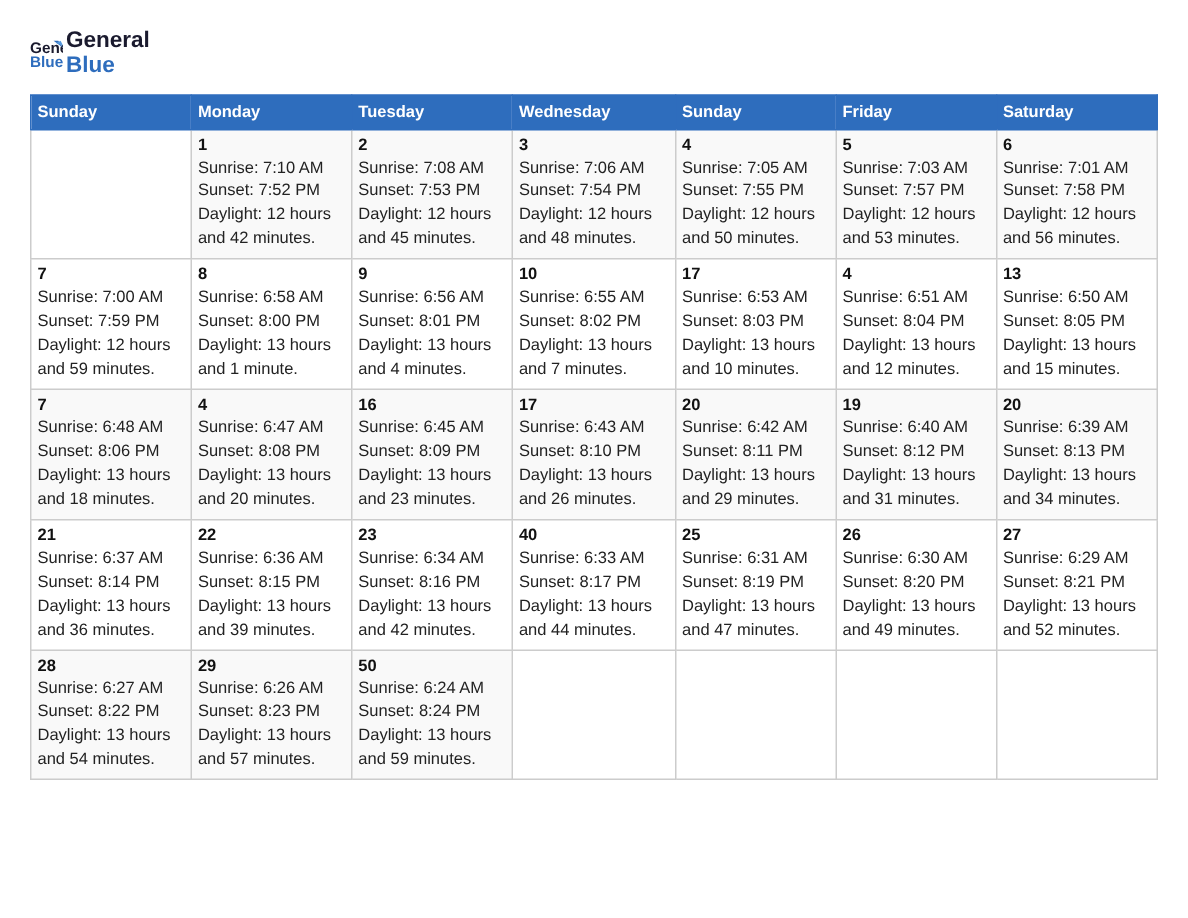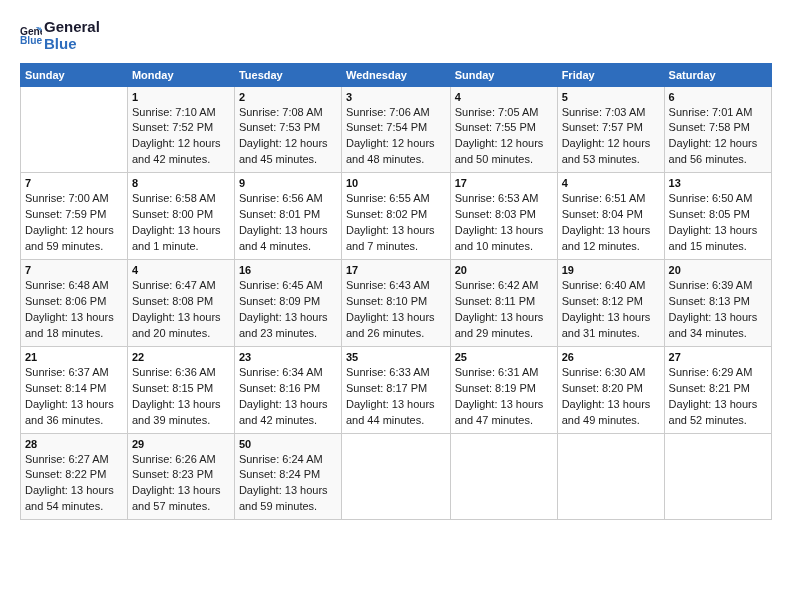--- a/index.html
+++ b/index.html
@@ -213,21 +213,21 @@
           </td>
           <td>
             <span class="day-num">22</span>
             <div class="day-info">Sunrise: 6:36 AM<br>Sunset: 8:15 PM<br>Daylight: 13 hours<br>and 39 minutes.</div>
           </td>
           <td>
             <span class="day-num">23</span>
             <div class="day-info">Sunrise: 6:34 AM<br>Sunset: 8:16 PM<br>Daylight: 13 hours<br>and 42 minutes.</div>
           </td>
           <td>
-            <span class="day-num">35</span>
+            <span class="day-num">40</span>
             <div class="day-info">Sunrise: 6:33 AM<br>Sunset: 8:17 PM<br>Daylight: 13 hours<br>and 44 minutes.</div>
           </td>
           <td>
             <span class="day-num">25</span>
             <div class="day-info">Sunrise: 6:31 AM<br>Sunset: 8:19 PM<br>Daylight: 13 hours<br>and 47 minutes.</div>
           </td>
           <td>
             <span class="day-num">26</span>
             <div class="day-info">Sunrise: 6:30 AM<br>Sunset: 8:20 PM<br>Daylight: 13 hours<br>and 49 minutes.</div>
           </td>

